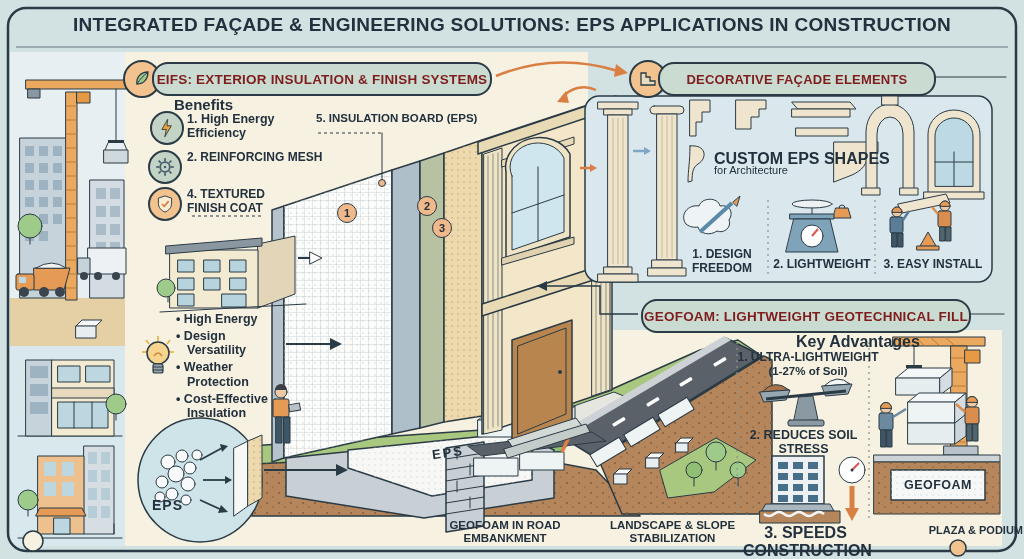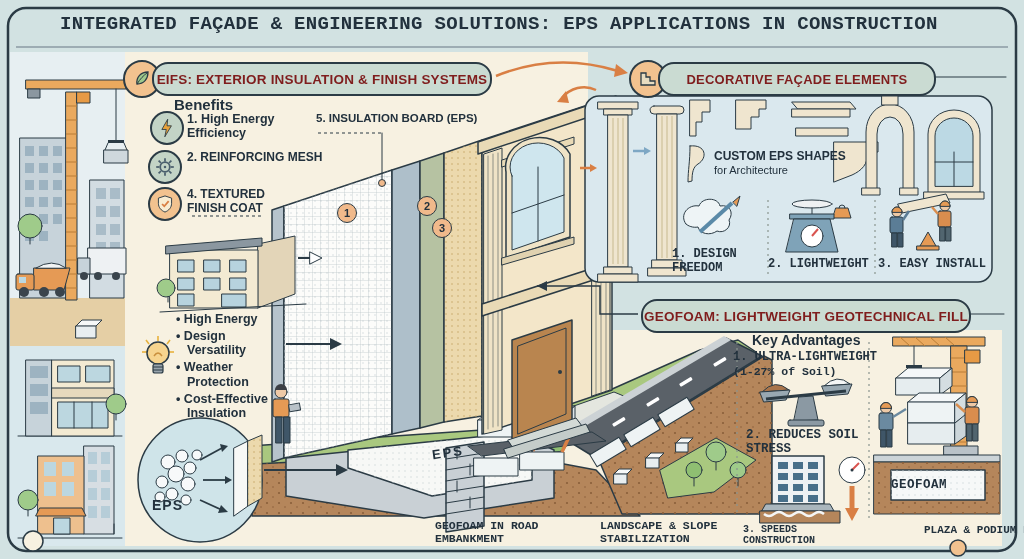--- a/index.html
+++ b/index.html
@@ -1,20 +1,20 @@
 <!DOCTYPE html>
 <html><head>
 <meta charset="utf-8">
 <style>
   html,body{margin:0;padding:0;background:#b9c9cc;}
   #stage{position:relative;width:1024px;height:559px;background:#d2e2e2;
          font-family:"Liberation Sans",sans-serif;color:#22313d;overflow:hidden;}
   #scene{position:absolute;left:0;top:0;}
   .txt{position:absolute;color:#22313d;font-weight:bold;line-height:1.13;}
-  .ctr{font-family:Liberation Mono, monospace;}
+  .ctr{text-align:center;}
   .pill{position:absolute;display:flex;align-items:center;justify-content:center;
         background:#cadbd2;border:2px solid #2b3b45;border-radius:16px;
         font-weight:bold;letter-spacing:.2px;color:#7f1d1d;}
   .icirc{position:absolute;border:2px solid #2b3b45;border-radius:50%;
          display:flex;align-items:center;justify-content:center;background:#c3d4c6;}
   .orangebg{background:#f2c28f;}
   .badge{position:absolute;width:18px;height:18px;border:1.5px solid #2b3b45;border-radius:50%;
          background:#f0b98b;font-size:11px;font-weight:bold;color:#22313d;
          display:flex;align-items:center;justify-content:center;}
   ul.feat{list-style:none;margin:0;padding:0;}
@@ -590,30 +590,30 @@
 <ul class="feat txt" style="left:176px;top:312px;width:108px;font-size:12.5px;">
   <li>High Energy</li>
   <li>Design Versatility</li>
   <li>Weather Protection</li>
   <li>Cost-Effective Insulation</li>
 </ul>
 
 <div class="txt" style="left:152px;top:498px;font-size:14px;letter-spacing:1px;">EPS</div>
 <div class="txt" style="left:432px;top:446px;font-size:13px;letter-spacing:2px;transform:rotate(-8deg);">EPS</div>
 
-<div class="txt" style="left:714px;top:150px;font-size:12px;">CUSTOM EPS SHAPES</div>
+<div class="txt" style="left:714px;top:150px;font-size:16px;">CUSTOM EPS SHAPES</div>
 <div class="txt" style="left:714px;top:164px;font-size:11px;font-weight:normal;">for Architecture</div>
 <div class="txt ctr" style="left:672px;top:248px;width:100px;font-size:12px;">1. DESIGN FREEDOM</div>
 <div class="txt ctr" style="left:768px;top:258px;width:108px;font-size:12px;">2. LIGHTWEIGHT</div>
 <div class="txt ctr" style="left:878px;top:258px;width:110px;font-size:12px;">3. EASY INSTALL</div>
 
-<div class="txt" style="left:730px;top:333px;font-size:14px;padding-left:22px;">Key Advantages</div>
+<div class="txt" style="left:774px;top:333px;font-size:16px;padding-left:22px;">Key Advantages</div>
 <div class="txt ctr" style="left:733px;top:351px;width:150px;font-size:12px;">1. ULTRA-LIGHTWEIGHT</div>
 <div class="txt ctr" style="left:733px;top:365px;width:150px;font-size:11.5px;">(1-27% of Soil)</div>
 <div class="txt ctr" style="left:746px;top:428px;width:115px;font-size:12.5px;">2. REDUCES SOIL STRESS</div>
-<div class="txt ctr" style="left:743px;top:524px;width:125px;font-size:10px;">3. SPEEDS CONSTRUCTION</div>
+<div class="txt ctr" style="left:743px;top:524px;width:125px;font-size:16px;">3. SPEEDS CONSTRUCTION</div>
 
 <div class="txt ctr" style="left:435px;top:519px;width:140px;font-size:11.5px;">GEOFOAM IN ROAD EMBANKMENT</div>
 <div class="txt ctr" style="left:600px;top:519px;width:145px;font-size:11.5px;">LANDSCAPE &amp; SLOPE STABILIZATION</div>
 <div class="txt ctr" style="left:924px;top:524px;width:130px;font-size:11px;">PLAZA &amp; PODIUM FILL</div>
 <div class="txt ctr" style="left:891px;top:478px;width:94px;font-size:12.5px;letter-spacing:.5px;">GEOFOAM</div>
 
 </div>
 
 </body></html>

